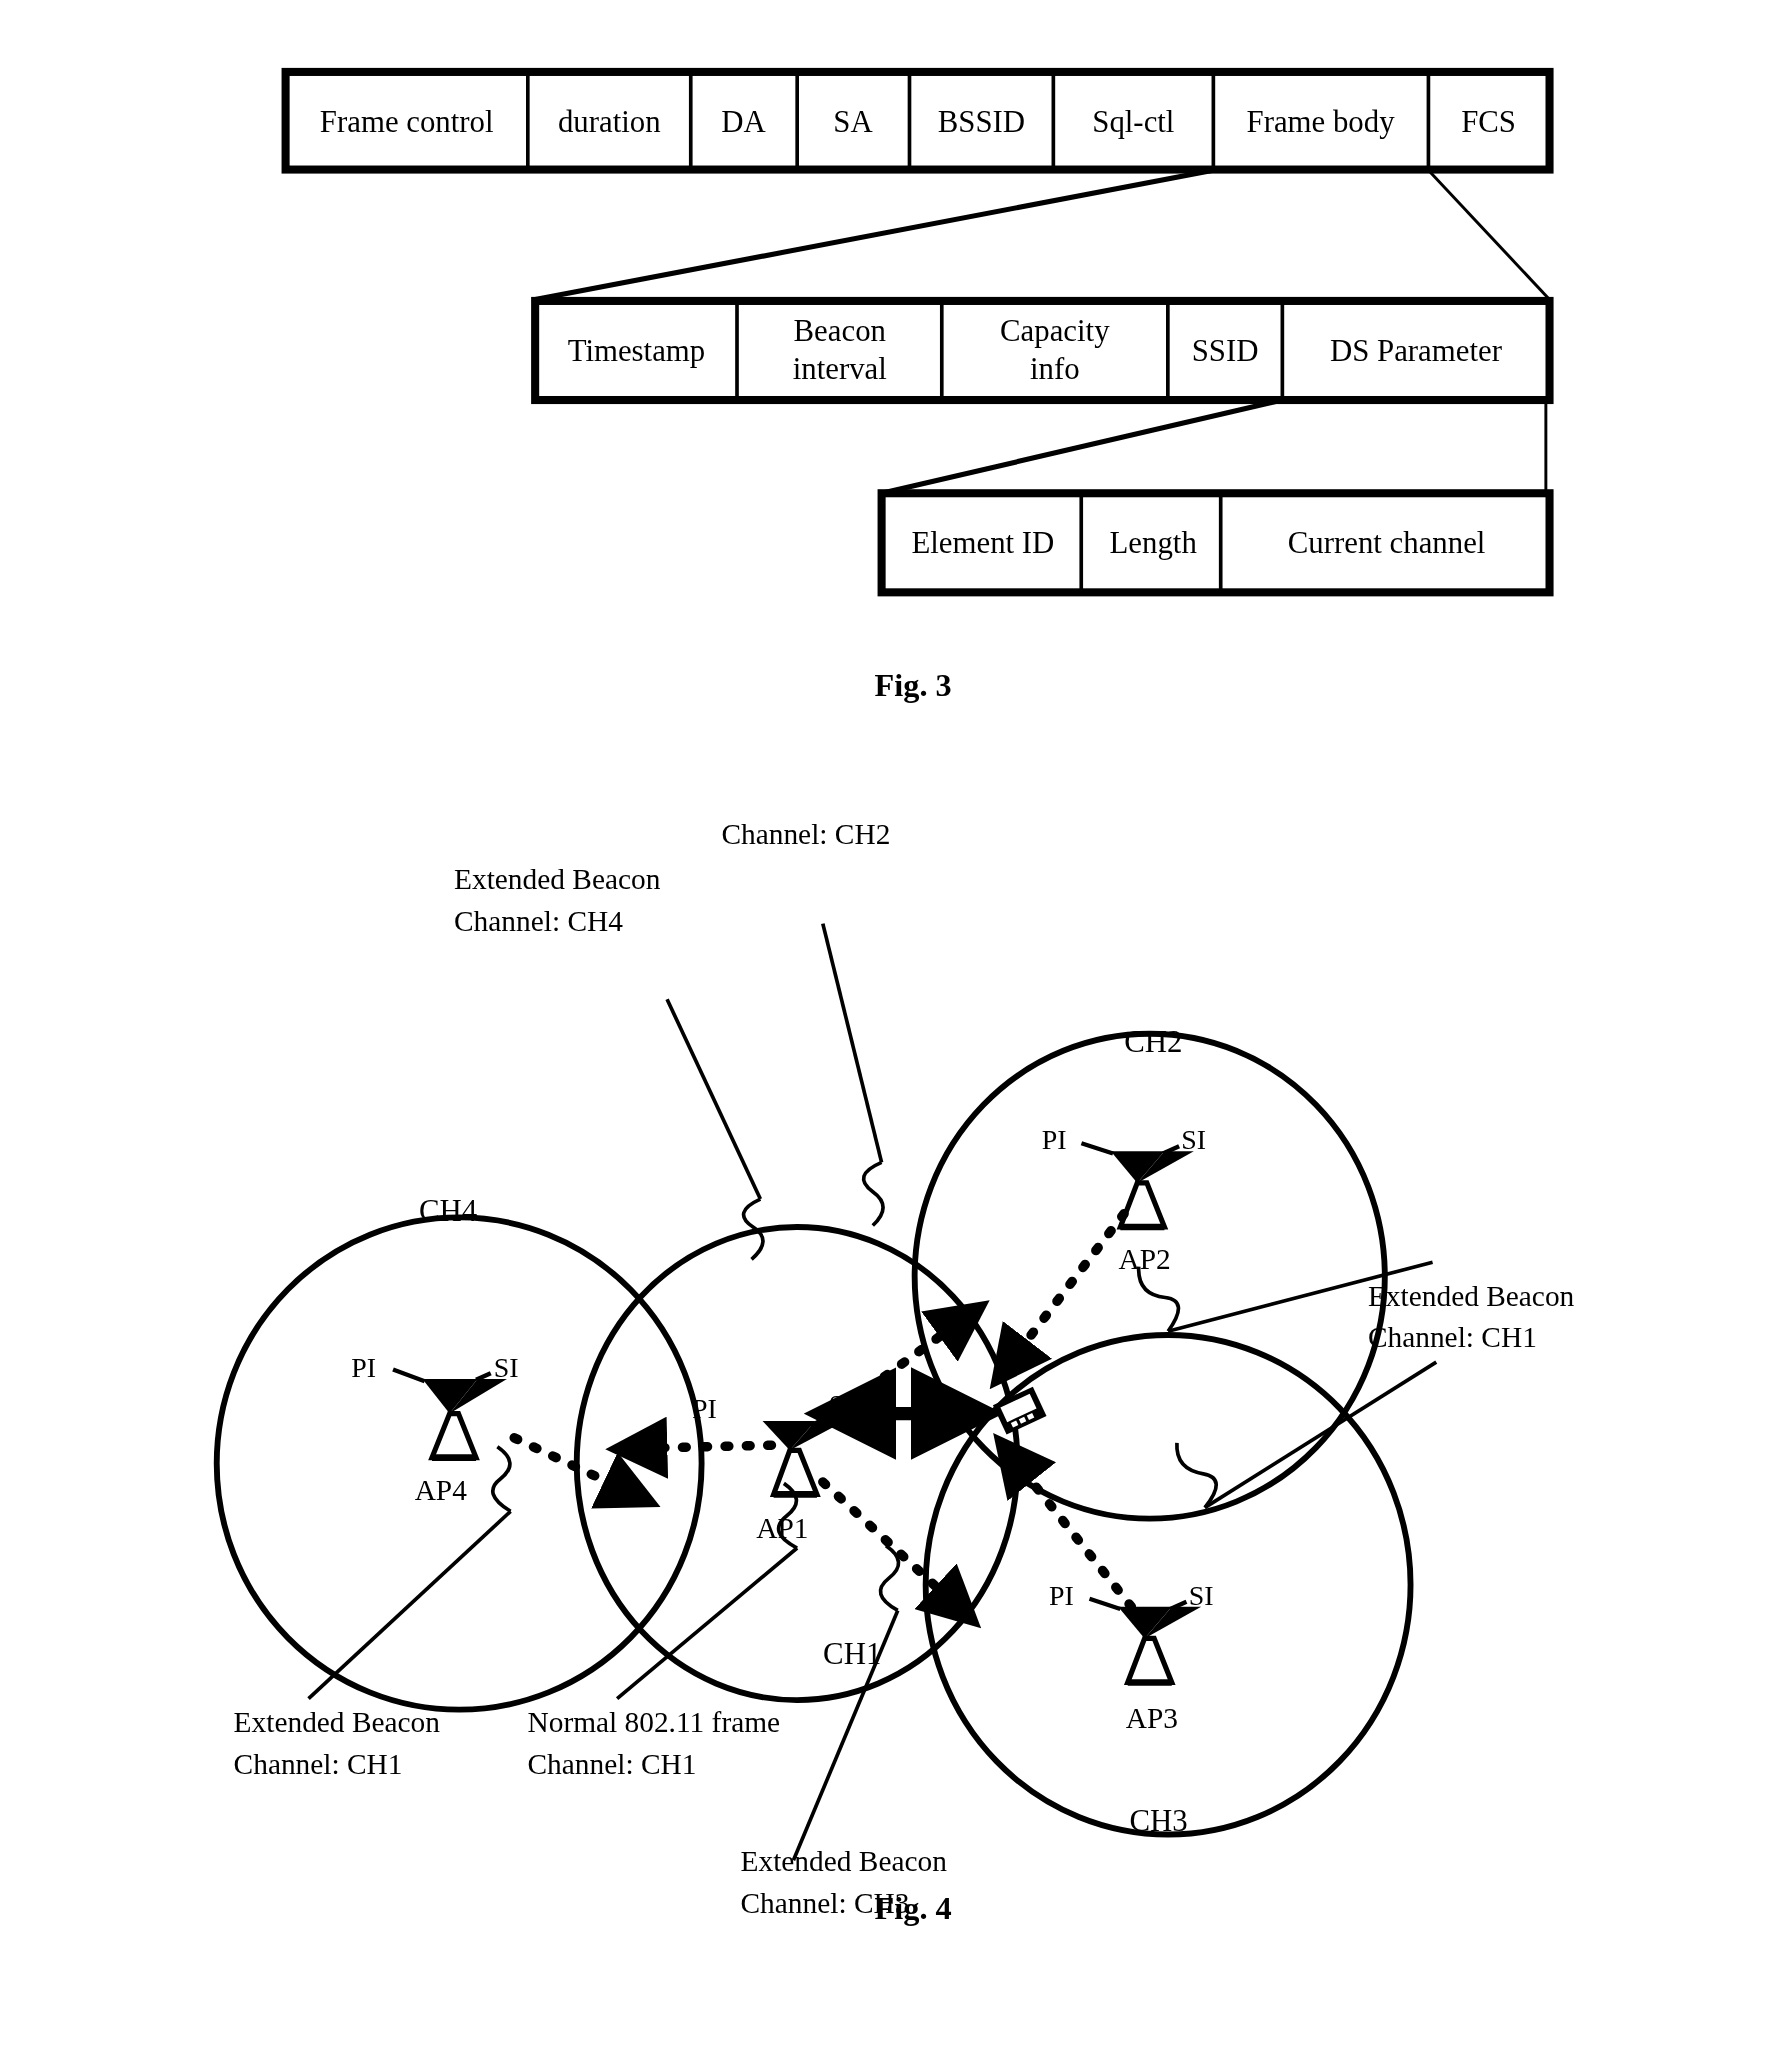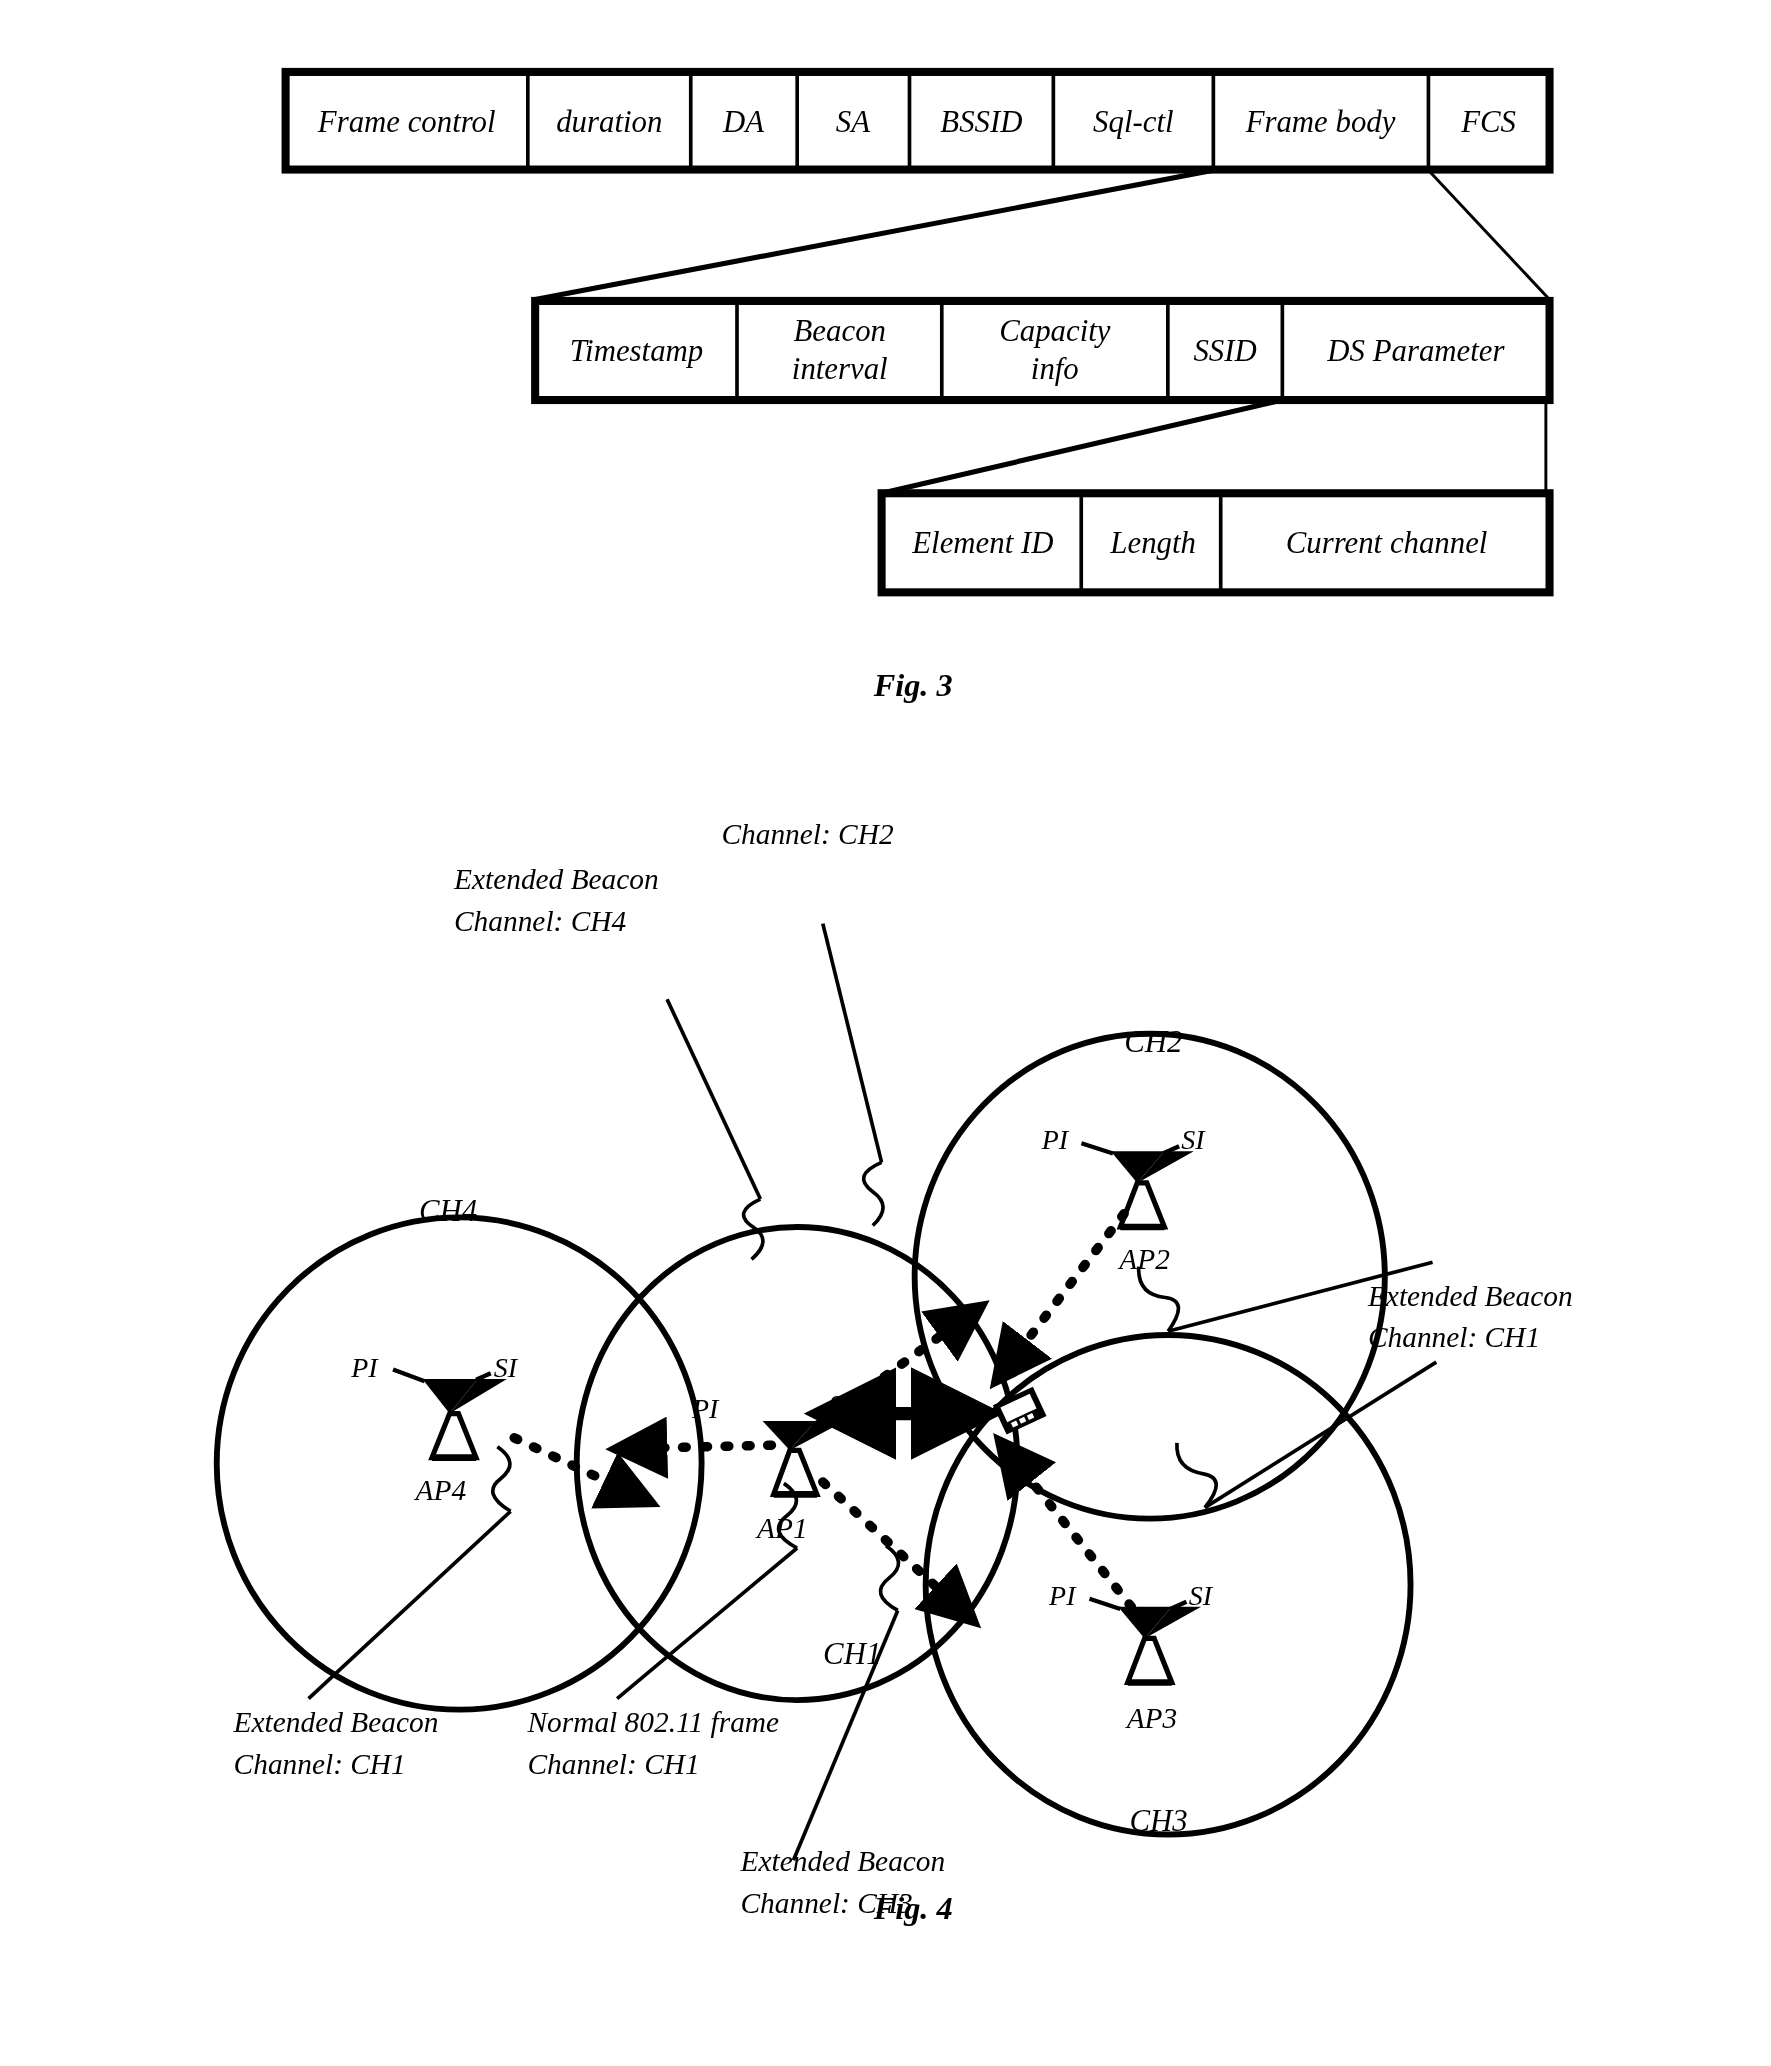--- a/index.html
+++ b/index.html
@@ -13,21 +13,20 @@
     position: relative;
     font-family: "Liberation Serif", "DejaVu Serif", serif;
     color: #000000;
     overflow: hidden;
   }
   .page {
     position: absolute;
     left: 0; top: 0;
     width: 1772px;
     height: 2066px;
-    font-style: italic;
   }
   svg.fig {
     position: absolute;
     left: 0;
     top: 0;
     display: block;
   }
   text {
     font-family: "Liberation Serif", "DejaVu Serif", serif;
     fill: #000000;

